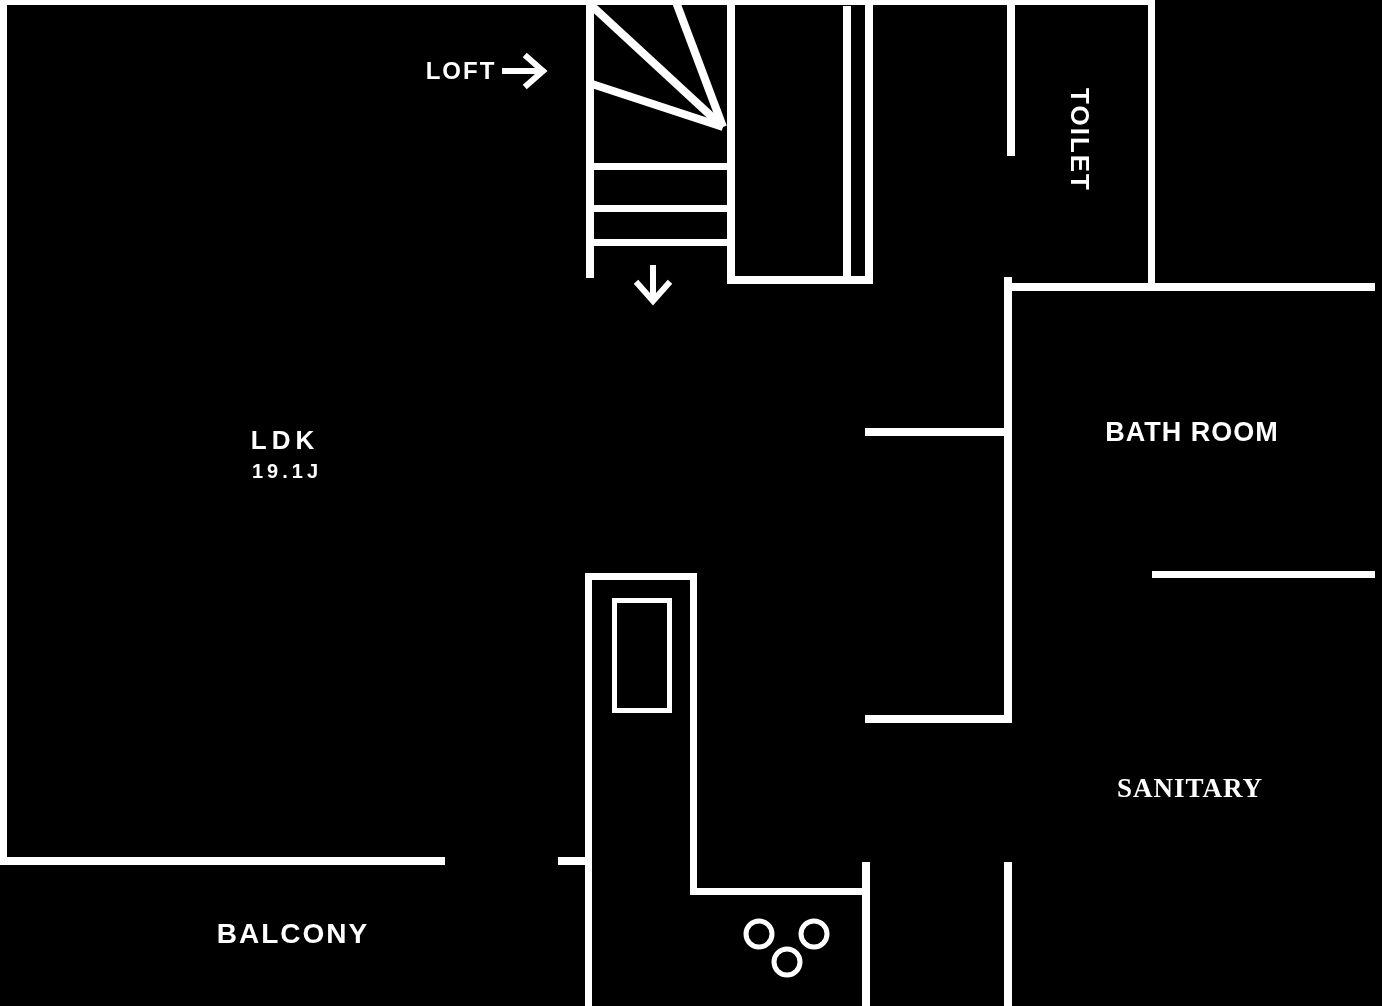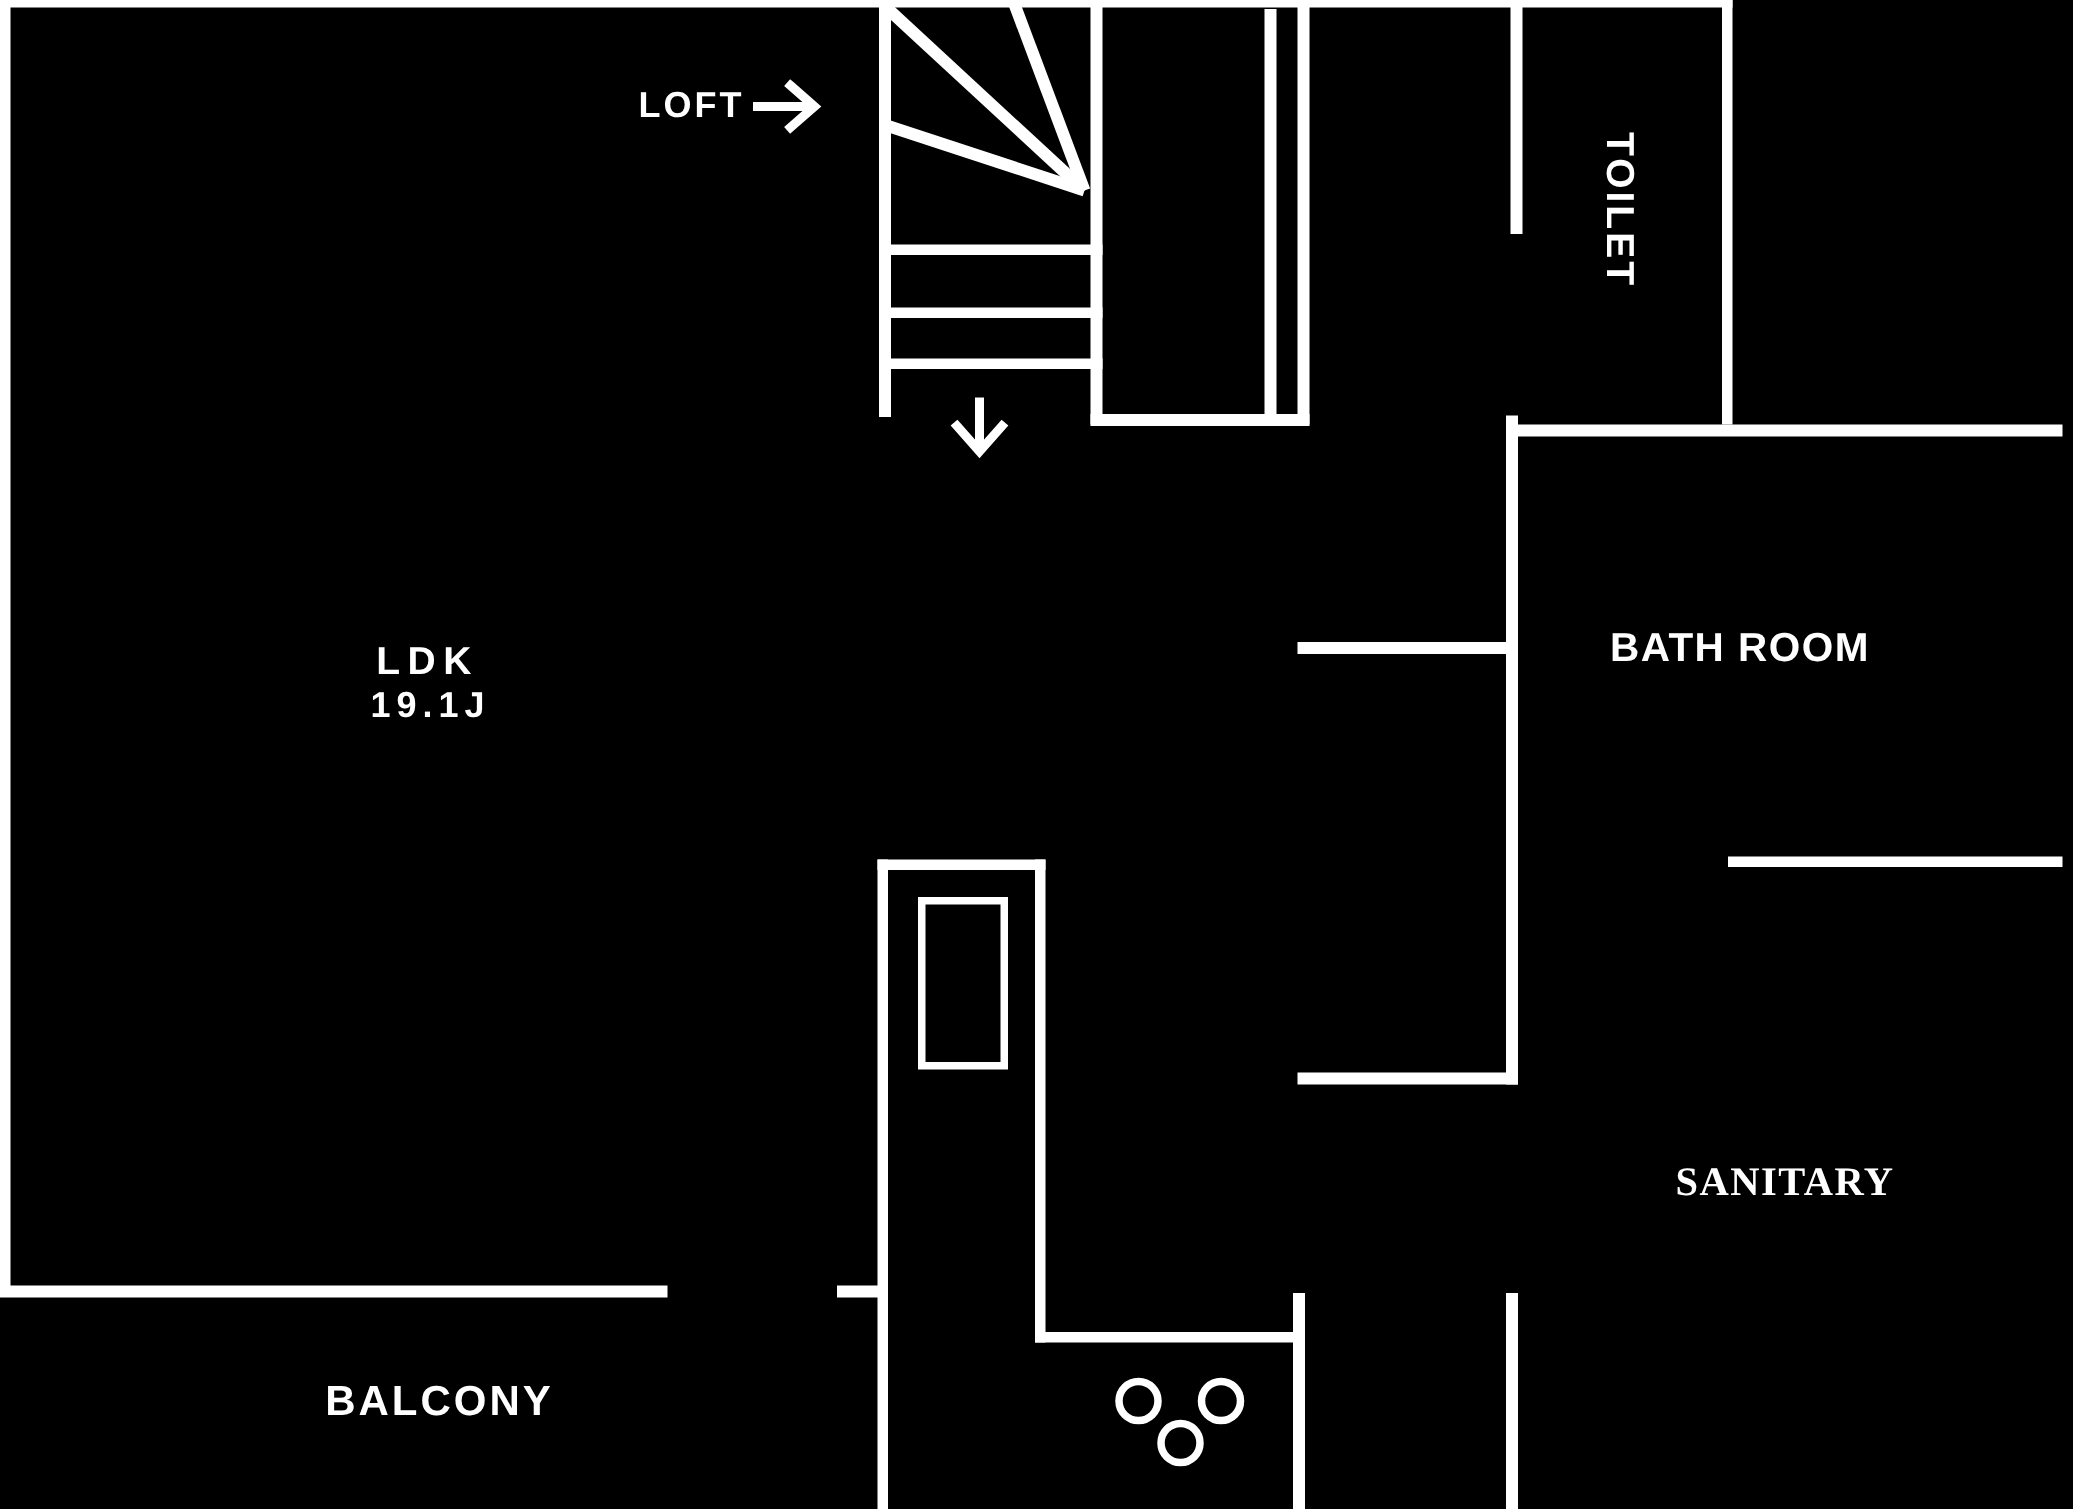--- a/index.html
+++ b/index.html
@@ -11,21 +11,21 @@
   }
   .w { position:absolute; background:var(--fg); }
   svg.overlay { position:absolute; left:0; top:0; }
   .lbl {
     position:absolute; color:var(--fg); font-weight:700; white-space:nowrap;
     transform:translate(-50%,-50%); line-height:1;
   }
   .lbl.rot { transform:translate(-50%,-50%) rotate(90deg); }
   .f-loft     { font-size:24px; letter-spacing:2px;text-align:center; }
   .f-ldk      { font-size:26px; letter-spacing:5px; }
-  .f-ldkarea  { font-size:24px; letter-spacing:4px; }
+  .f-ldkarea  { font-size:20px; letter-spacing:4px; }
   .f-toilet   { font-size:26px; letter-spacing:2px; }
   .f-bath     { font-size:27px; letter-spacing:1px; }
   .f-sanitary { font-size:27px; letter-spacing:1px;font-family:Liberation Serif, serif; }
   .f-balcony  { font-size:28px; letter-spacing:2px; }
   .fridge {
     position:absolute; left:612px; top:598px; width:50px; height:105px;
     border:5px solid var(--fg); background:transparent;
   }
 </style>
 </head>
@@ -89,17 +89,17 @@
       <circle cx="759" cy="934" r="13"></circle>
       <circle cx="814" cy="934" r="13"></circle>
       <circle cx="787" cy="962" r="13"></circle>
     </g>
   </svg>
 
   <div class="lbl f-loft" style="left:461px;top:71px">LOFT</div>
   <div class="lbl f-ldk" style="left:285px;top:440px">LDK</div>
   <div class="lbl f-ldkarea" style="left:287px;top:471px">19.1J</div>
   <div class="lbl rot f-toilet" style="left:1080px;top:140px">TOILET</div>
-  <div class="lbl f-bath" style="left:1160px;top:432px">BATH ROOM</div>
+  <div class="lbl f-bath" style="left:1192px;top:432px">BATH ROOM</div>
   <div class="lbl f-sanitary" style="left:1190px;top:788px">SANITARY</div>
   <div class="lbl f-balcony" style="left:293px;top:934px">BALCONY</div>
 
 </div>
 
 </body></html>

